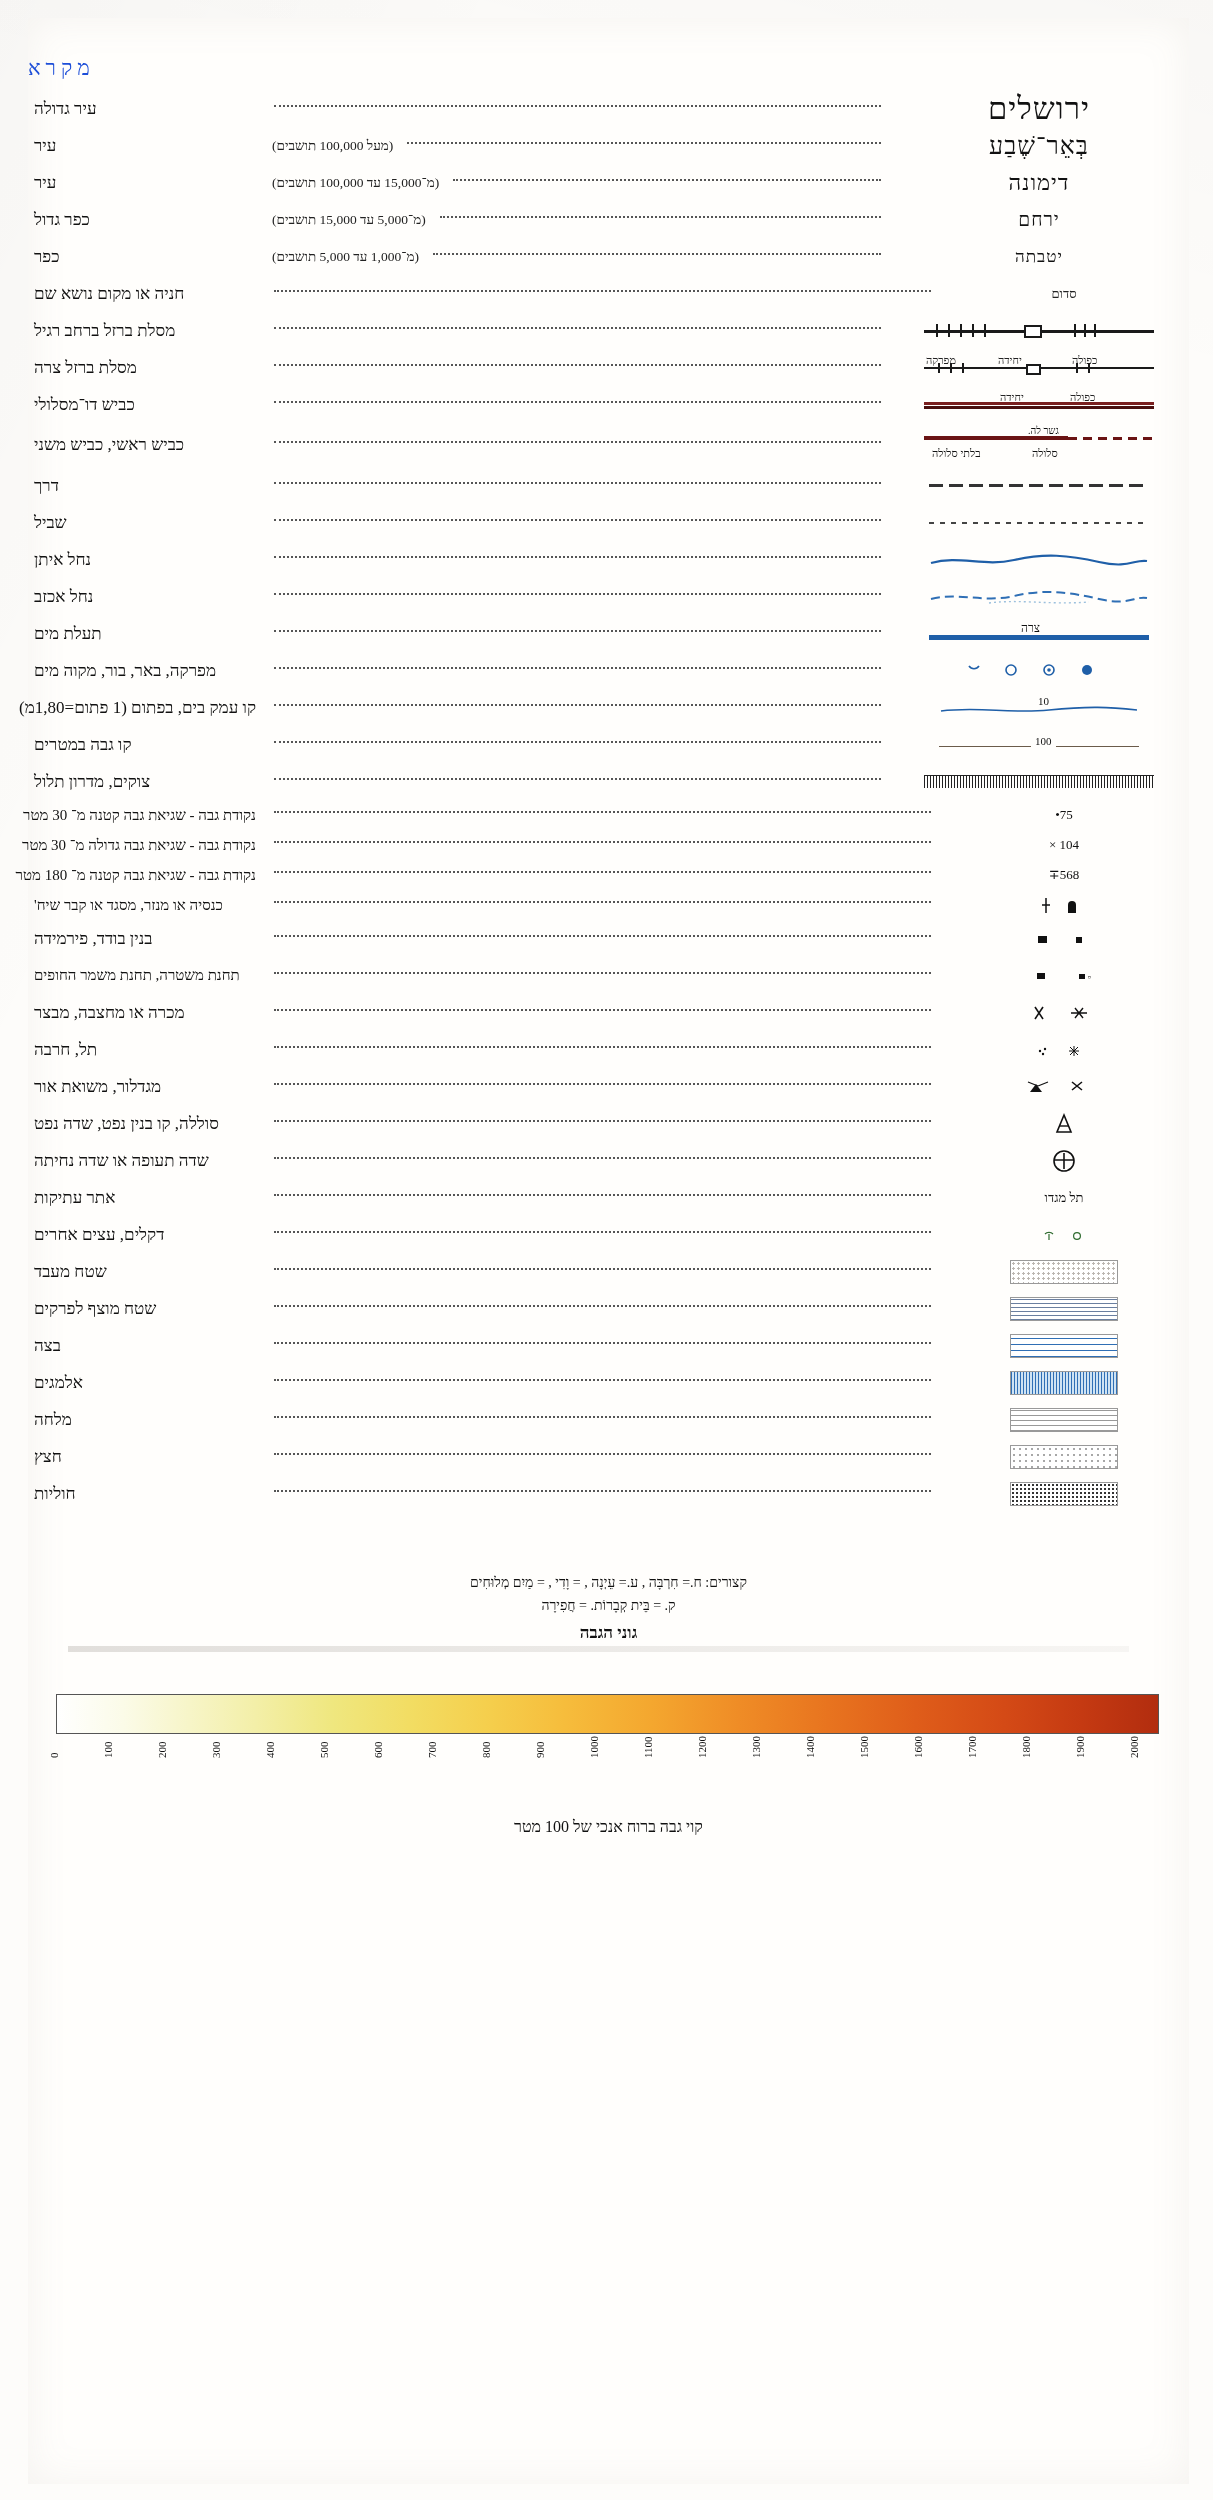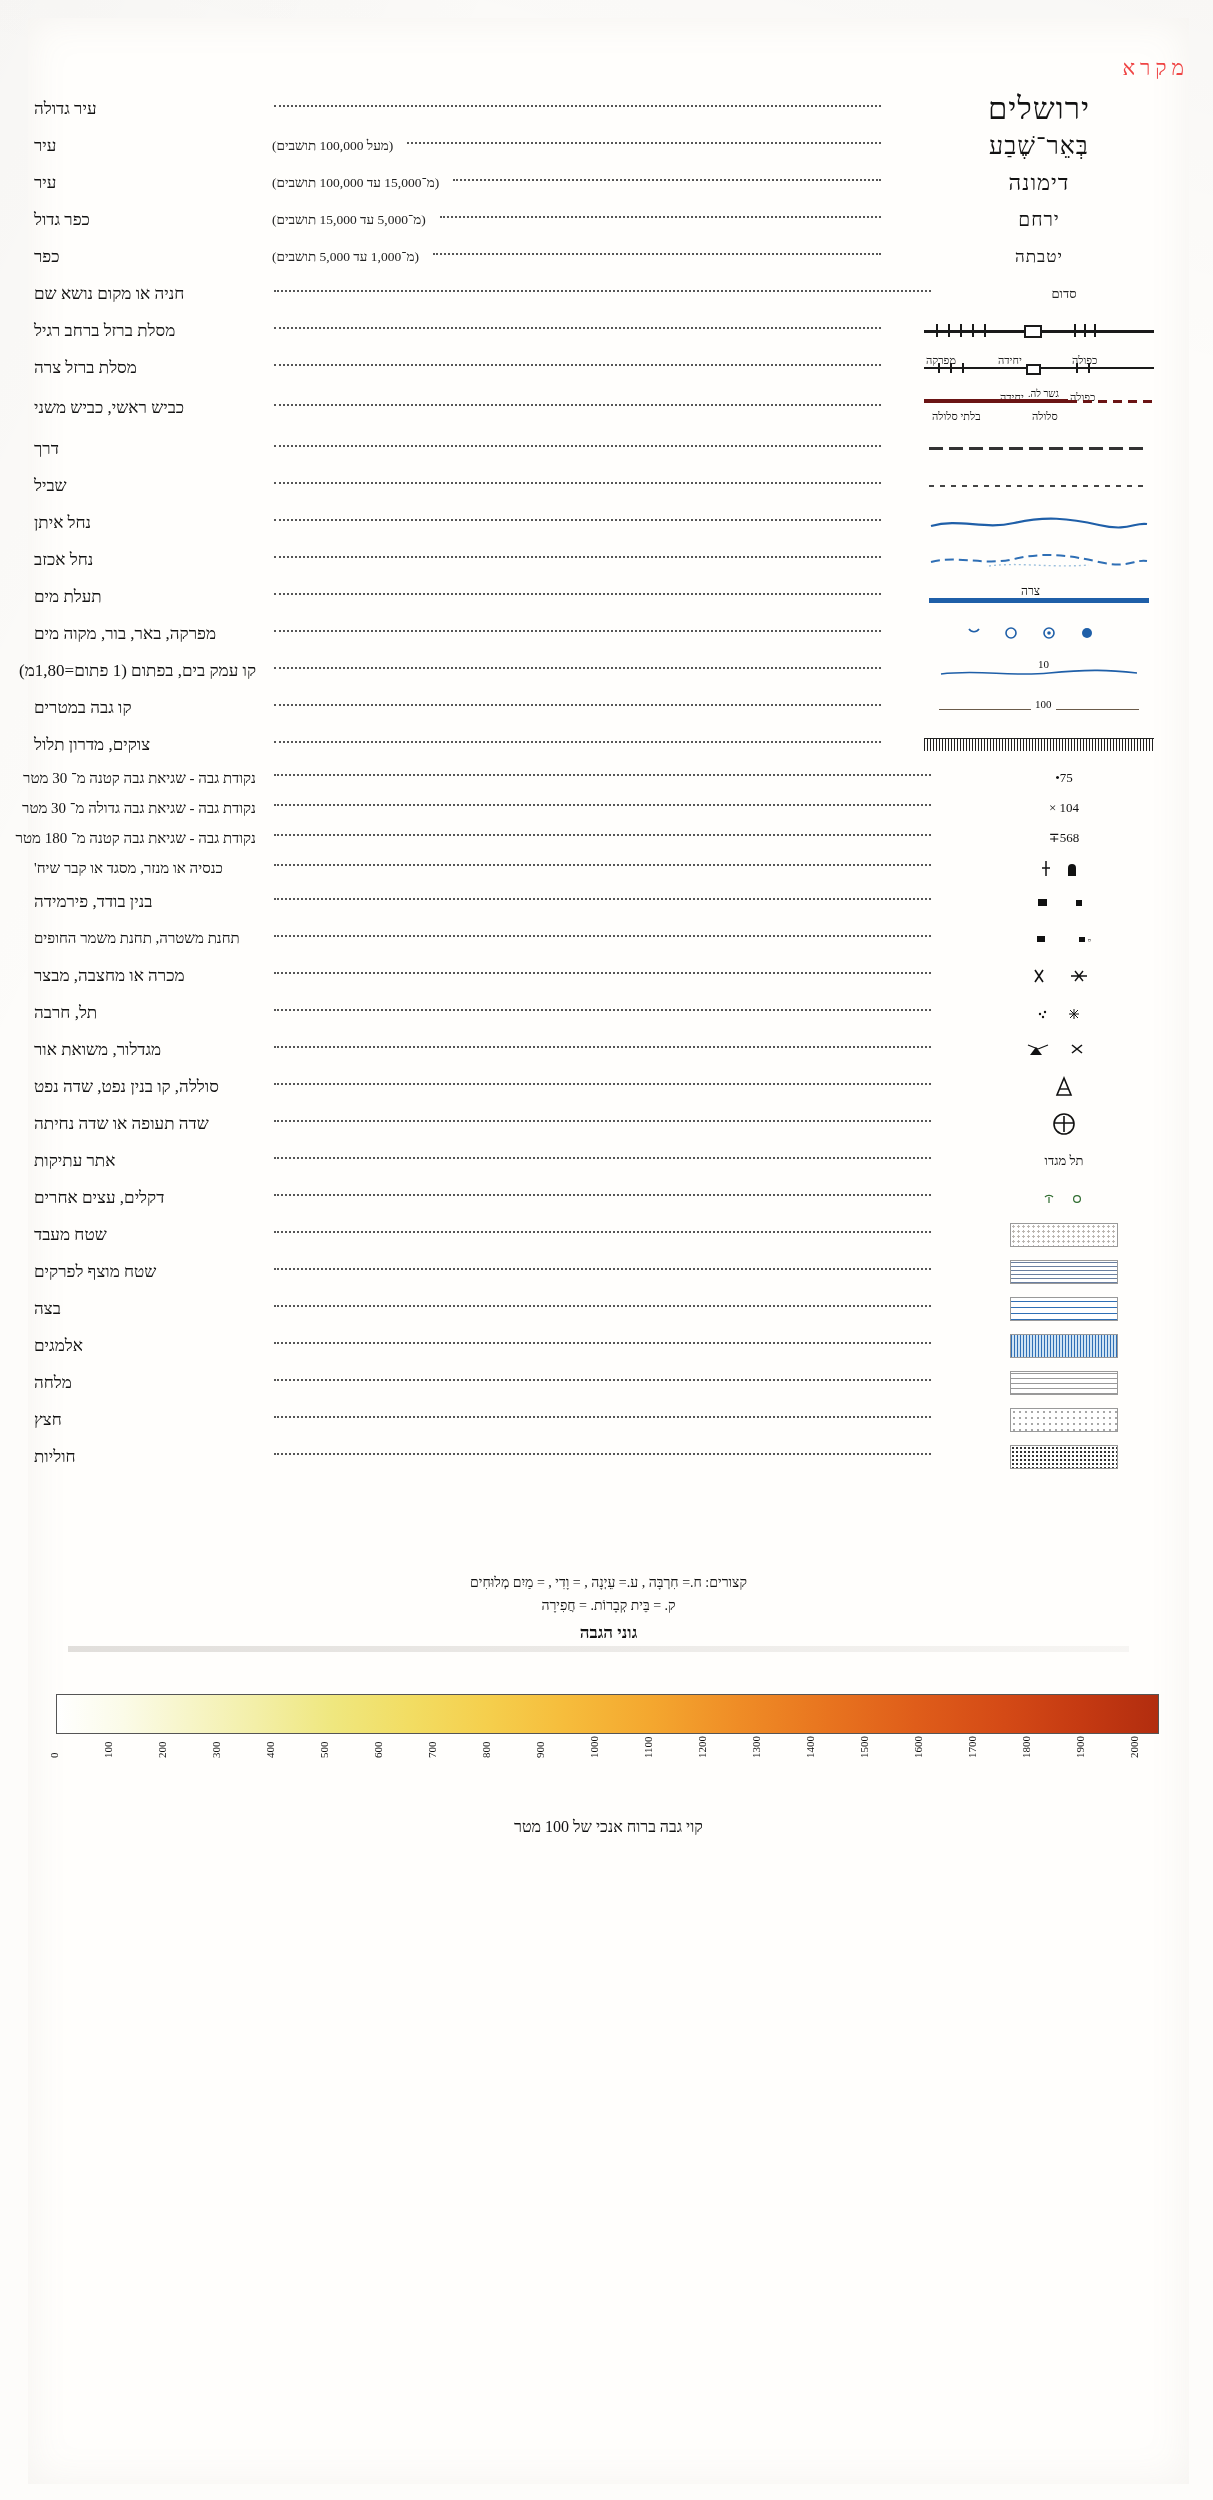--- a/index.html
+++ b/index.html
@@ -30,25 +30,25 @@
     right: 24px;
     bottom: 16px;
     background: #fffefc;
     box-shadow: inset 0 0 40px rgba(150,140,130,0.10);
   }
   .title {
     position: absolute;
     top: 38px;
     left: 0;
     width: 100%;
-    text-align: right;
+    text-align: left;
     font-size: 21px;
     letter-spacing: 5px;
     direction: rtl;
-    color: #ef4444;
+    color: #1d4ed8;
   }
 
   
   .rows {
     position: absolute;
     top: 72px;
     left: 0;
     width: 100%;
   }
   .row {
@@ -294,20 +294,30 @@
             <div class="tick" style="left:38px; height:10px; top:8px"></div>
             <div class="box" style="left:102px; width:11px; height:7px; top:9px"></div>
             <div class="tick" style="left:152px; height:10px; top:8px"></div>
             <div class="tick" style="left:164px; height:10px; top:8px"></div>
             <div class="lab" style="left:76px">יחידה</div>
             <div class="lab" style="left:146px">כפולה</div>
           </div>
         </div>
       </div>
 
+      <div class="row">
+        <div class="label">כביש דו־מסלולי</div>
+        <div class="dots"></div>
+        <div class="symbol wide">
+          <div class="road">
+              <div class="a"></div>
+              <div class="b"></div>
+            </div>
+        </div>
+      </div>
 
       <div class="row" style="height:44px">
         <div class="label">כביש ראשי, כביש משני</div>
         <div class="dots"></div>
         <div class="symbol wide" style="height:40px">
           <div style="position:relative;width:230px;height:40px">
             <div class="road2" style="position:absolute;top:8px">
                 <div class="main"></div>
                 <div class="dash"></div>
               </div>

